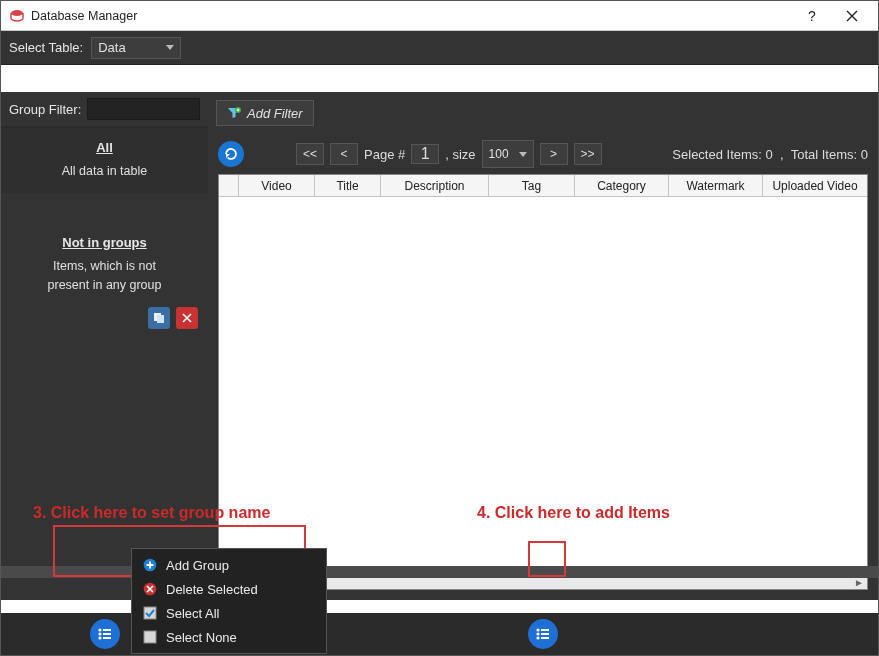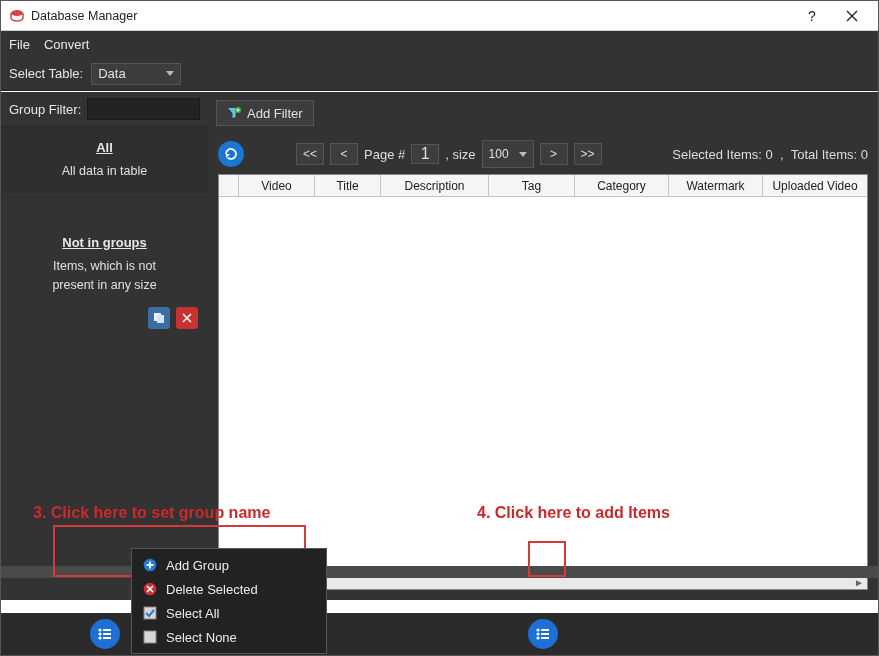--- a/index.html
+++ b/index.html
@@ -22,21 +22,21 @@
   .divider { height:2px; background:#2b2b2b;}
   .group-card { padding: 12px 8px; text-align:center;}
   .group-title { color:#e6e6e6; font-size:13px; text-decoration: underline; font-weight:600; display:block; margin-bottom:6px;}
   .group-desc { color:#e0e0e0; font-size:12.5px; line-height:1.4;}
   .sidebar-actions { display:flex; justify-content:flex-end; gap:6px; padding: 0 10px 8px 0;}
   .icon-btn { width:22px; height:22px; border-radius:3px; display:flex; align-items:center; justify-content:center;}
   .icon-btn.copy { background:#3a6ea5;}
   .icon-btn.del { background:#c83232;}
   .main { flex:1; background:#333333; position:relative; display:flex; flex-direction:column;}
   .filterbar { padding: 8px 8px; }
-  .btn { background:#3d3d3d; border:1px solid #555; color:#e0e0e0; font-size:13px; height:26px; display:inline-flex; align-items:center; padding:0 10px; gap:6px;}
+  .btn { background:#3d3d3d; border:1px solid #555; color:#e0e0e0; font-size:13px; height:26px; display:inline-flex; align-items:center; padding:0 10px; gap:6px;font-style:italic;}
   .pager { display:flex; align-items:center; gap:6px; padding: 6px 10px;}
   .pager .btn-sm { background:#3d3d3d; border:1px solid #555; color:#ddd; height:22px; min-width:28px; display:inline-flex; align-items:center; justify-content:center; font-size:12px; padding:0 6px;}
   .pager .refresh { width:26px; height:26px; border-radius:50%; background:#1976d2; display:inline-flex; align-items:center;justify-content:center; margin-right:10px;}
   .pager-label { color:#ddd; font-size:13px;}
   .pager-input { width:28px; height:20px; background:#3d3d3d; border:1px solid #555; color:#ddd; text-align:center;}
   .status-right { margin-left:auto; color:#ddd; font-size:13px;}
   .table-wrap { margin: 0 10px 10px 10px; flex:1; background:#fefefe; border:1px solid #888; display:flex; flex-direction:column;}
   .thead { display:flex; height:22px;justify-content:flex-end;}
   .th { border-right:1px solid #c4c4c4; border-bottom:1px solid #c4c4c4; background:#f5f5f5; font-size:12px; color:#222; display:flex; align-items:center; justify-content:center;}
   .tbody { flex:1; background:#fff;}
@@ -75,24 +75,20 @@
     </span>
     <span class="title">Database Manager</span>
     <div class="win-btn">?</div>
     <div class="win-btn">
       <svg width="12" height="12" viewBox="0 0 12 12">
           <path d="M1 1l10 10M11 1L1 11" stroke="#222" stroke-width="1.4"></path>
         </svg>
     </div>
   </div>
 
-  <div class="menubar">
-    <span class="menu-item">File</span>
-    <span class="menu-item">Convert</span>
-  </div>
 
   <div class="tablebar">
     <span class="label">Select Table:</span>
     <div class="select">
       <span>Data</span>
       <span class="caret"></span>
     </div>
   </div>
 
   <div class="body-area">
@@ -107,21 +103,21 @@
       <div class="group-card" style="background:#2f2f2f;">
         <span class="group-title">All</span>
         <span class="group-desc">All data in table</span>
       </div>
 
       <div style="height:30px;"></div>
 
       <div class="group-card">
         <span class="group-title">Not in groups</span>
         <span class="group-desc">Items, which is not</span><br>
-        <span class="group-desc">present in any size</span>
+        <span class="group-desc">present in any group</span>
       </div>
 
       <div class="sidebar-actions">
         <div class="icon-btn copy">
           <svg width="12" height="12" viewBox="0 0 12 12">
               <rect x="1" y="1" width="7" height="8" fill="#fff" opacity="0.9"></rect>
               <rect x="4" y="3" width="7" height="8" fill="#cfe4ff"></rect>
             </svg>
         </div>
         <div class="icon-btn del">

